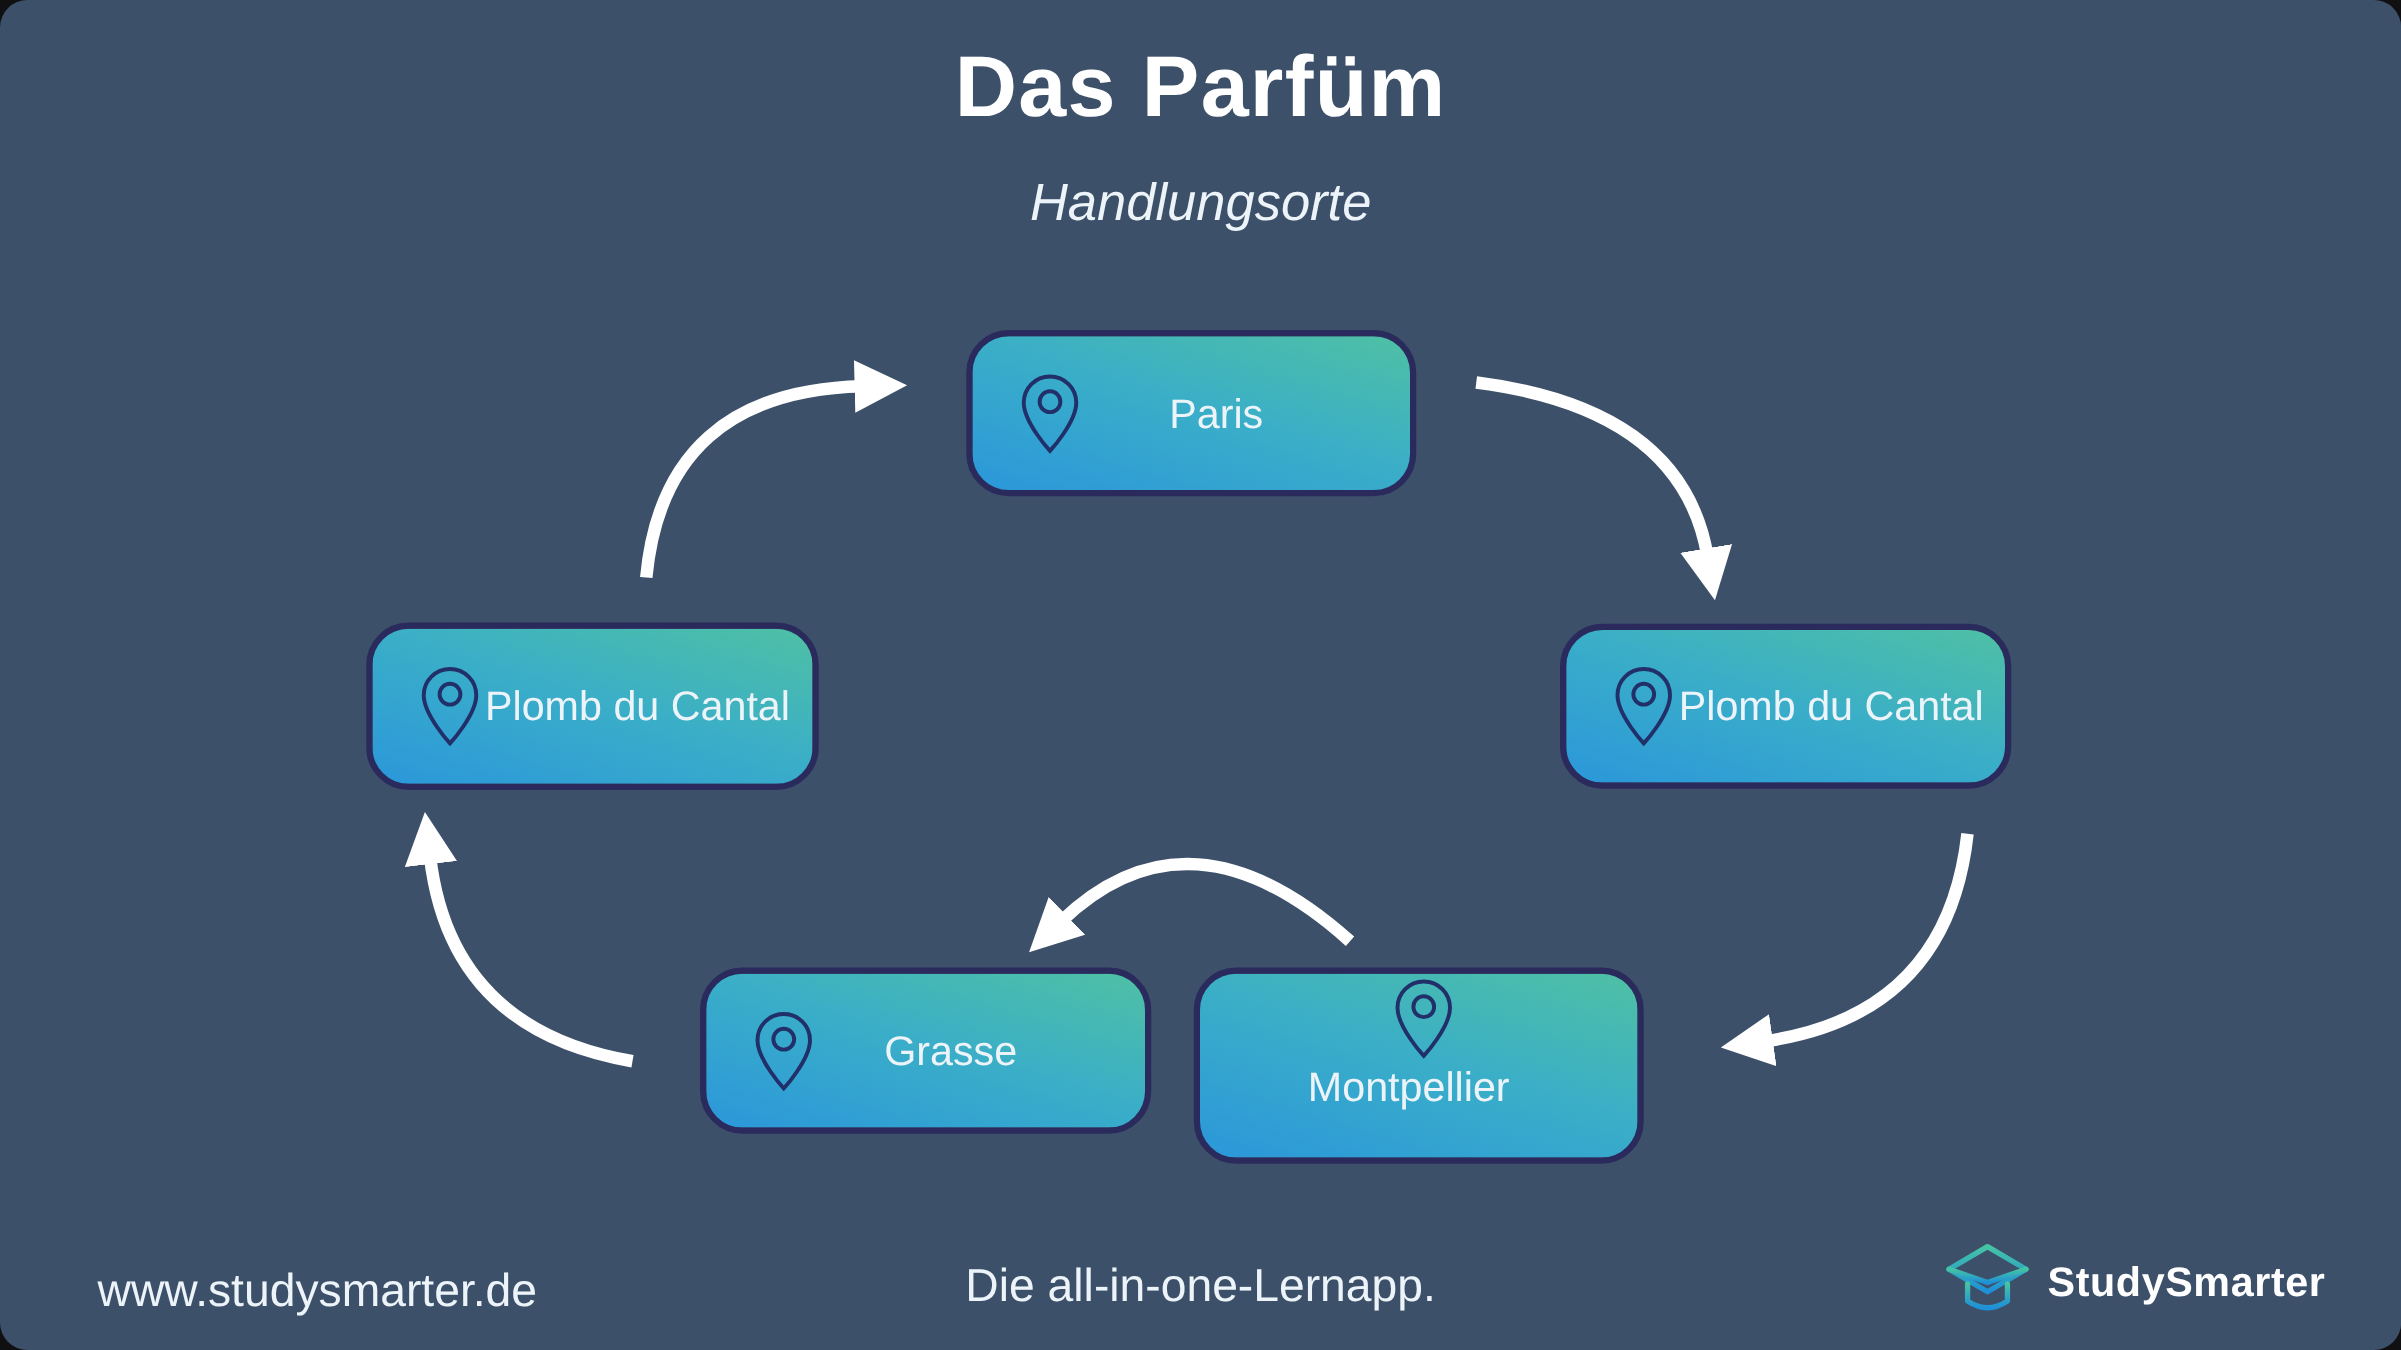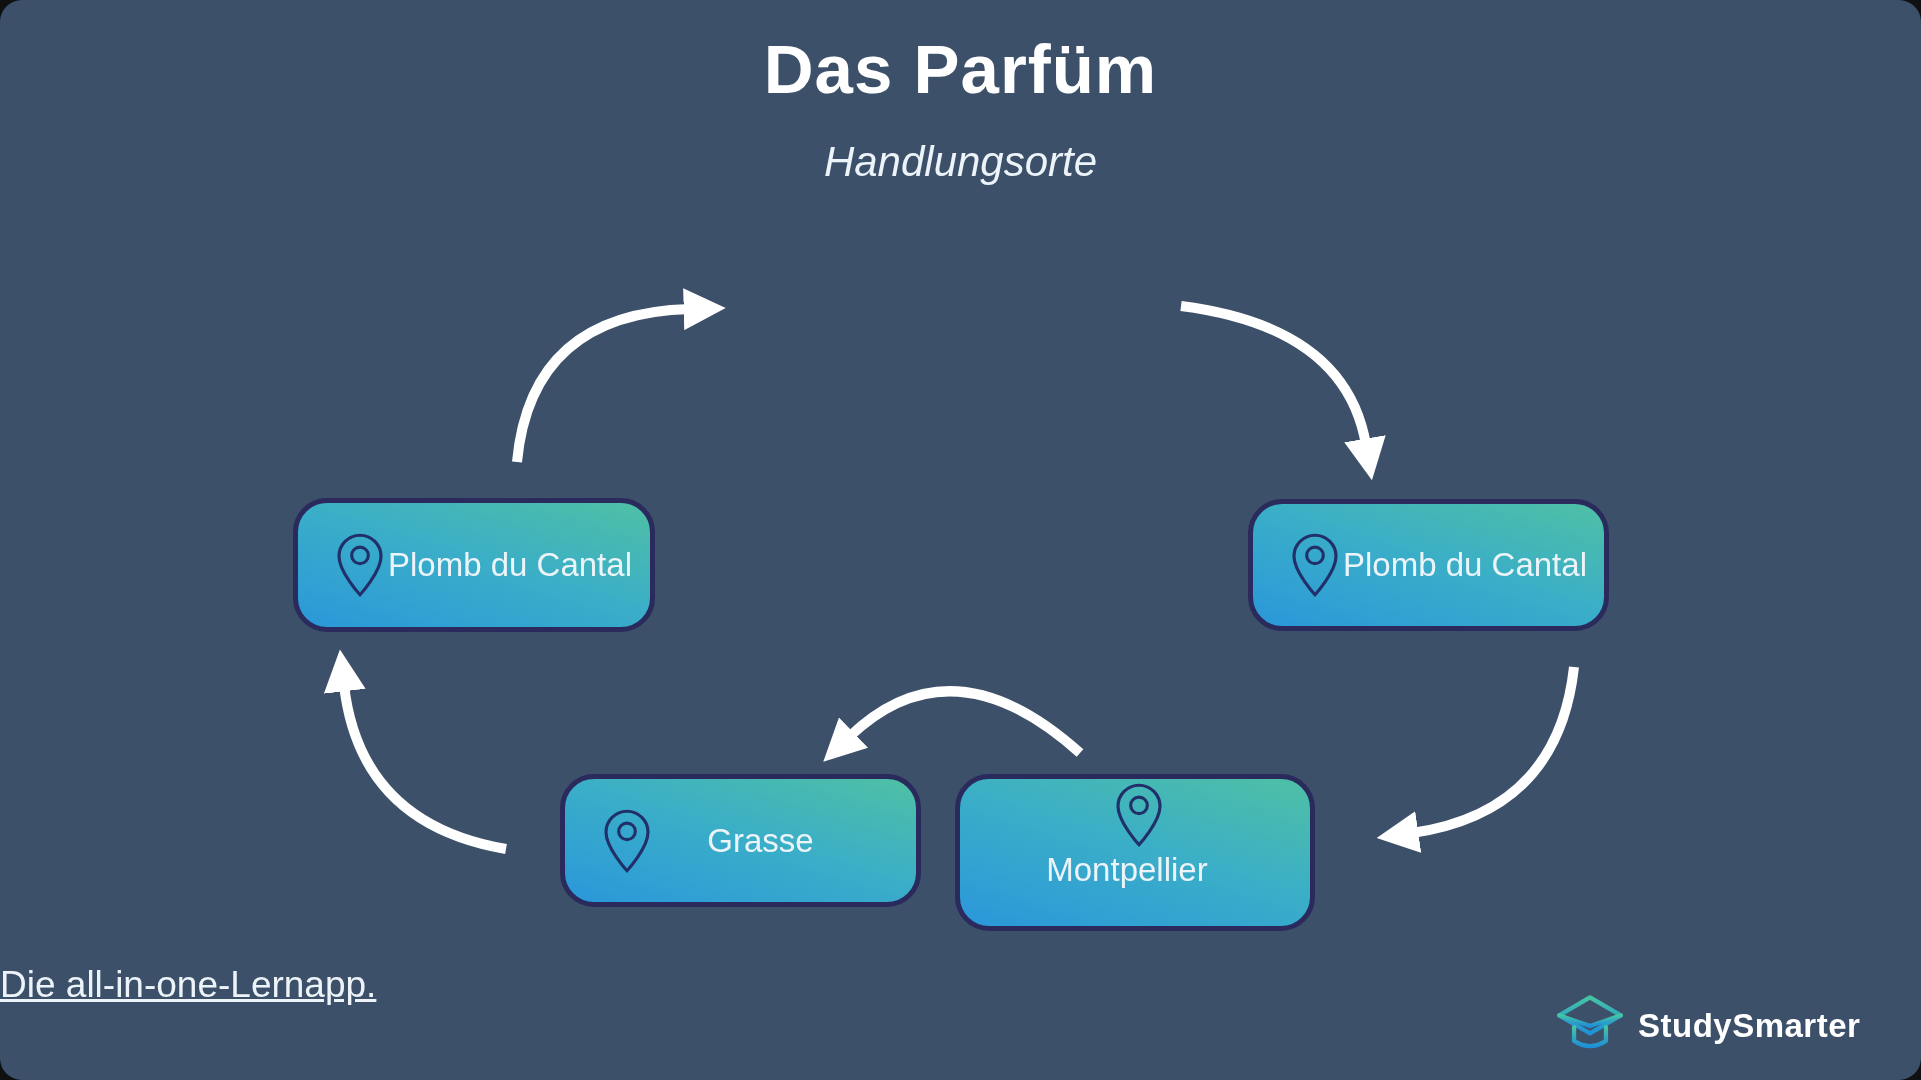--- a/index.html
+++ b/index.html
@@ -47,22 +47,22 @@
   .n-plomb-right{left:1248px;top:499px;width:361px;height:132px;}
   .n-montpellier{left:955px;top:774px;width:360px;height:157px;flex-direction:column;}
   .n-grasse{left:560px;top:774px;width:361px;height:133px;justify-content:center;}
   .n-plomb-left{left:293px;top:498px;width:362px;height:134px;}
 
   .footer-website{
     position:absolute;left:78px;top:1012px;margin:0;
     font-size:37px;font-weight:300;color:var(--text,#eef3f8);
   }
   .footer-tagline{
-    position:absolute;left:0;top:964px;width:100%;margin:0;
-    text-align:left;font-size:37px;font-weight:300;color:var(--text,#eef3f8);text-decoration:underline;
+    position:absolute;left:0;top:1008px;width:100%;margin:0;
+    text-align:center;font-size:37px;font-weight:300;color:var(--text,#eef3f8);
   }
   .brand{
     position:absolute;left:1556px;top:994px;
     display:flex;align-items:center;gap:14px;
   }
   .brand .cap{width:68px;height:64px;}
   .brand .brand-name{
     font-size:33px;font-weight:700;color:#ffffff;letter-spacing:0.5px;
   }
 </style>
@@ -82,20 +82,29 @@
     </defs>
     <g fill="none" stroke="#ffffff" stroke-width="10">
       <path d="M 517 462 Q 531 313 690 309" marker-end="url(#ah)"></path>
       <path d="M 1181 306 Q 1346 327 1366 445" marker-end="url(#ah)"></path>
       <path d="M 1574 667 Q 1558 812 1412 833" marker-end="url(#ah)"></path>
       <path d="M 1080 753 Q 952 638 849 737" marker-end="url(#ah)"></path>
       <path d="M 506 849 Q 360 824 344 685" marker-end="url(#ah)"></path>
     </g>
   </svg>
 
+  <div class="node n-paris">
+    <svg class="pin" viewBox="0 0 64 80">
+      <g fill="none" stroke="var(--pinInk,#22306a)" stroke-width="3.6">
+        <path d="M32 6 C18.7 6 8 16.7 8 30 C8 48 32 74 32 74 C32 74 56 48 56 30 C56 16.7 45.3 6 32 6 Z"></path>
+        <circle cx="32" cy="29" r="9.5"></circle>
+      </g>
+    </svg>
+    <span class="label">Paris</span>
+  </div>
 
   <div class="node n-plomb-right">
     <svg class="pin" viewBox="0 0 64 80">
       <g fill="none" stroke="var(--pinInk,#22306a)" stroke-width="3.6">
         <path d="M32 6 C18.7 6 8 16.7 8 30 C8 48 32 74 32 74 C32 74 56 48 56 30 C56 16.7 45.3 6 32 6 Z"></path>
         <circle cx="32" cy="29" r="9.5"></circle>
       </g>
     </svg>
     <span class="label">Plomb du Cantal</span>
   </div>
@@ -123,20 +132,21 @@
   <div class="node n-plomb-left">
     <svg class="pin" viewBox="0 0 64 80">
       <g fill="none" stroke="var(--pinInk,#22306a)" stroke-width="3.6">
         <path d="M32 6 C18.7 6 8 16.7 8 30 C8 48 32 74 32 74 C32 74 56 48 56 30 C56 16.7 45.3 6 32 6 Z"></path>
         <circle cx="32" cy="29" r="9.5"></circle>
       </g>
     </svg>
     <span class="label">Plomb du Cantal</span>
   </div>
 
+  <p class="footer-website">www.studysmarter.de</p>
   <p class="footer-tagline">Die all-in-one-Lernapp.</p>
 
   <div class="brand">
     <svg class="cap" viewBox="0 0 64 60">
       <defs>
         <linearGradient id="capGrad" x1="0" y1="0" x2="0" y2="1">
           <stop offset="0" stop-color="#45c4a4"></stop>
           <stop offset="1" stop-color="#1e90d8"></stop>
         </linearGradient>
       </defs>

